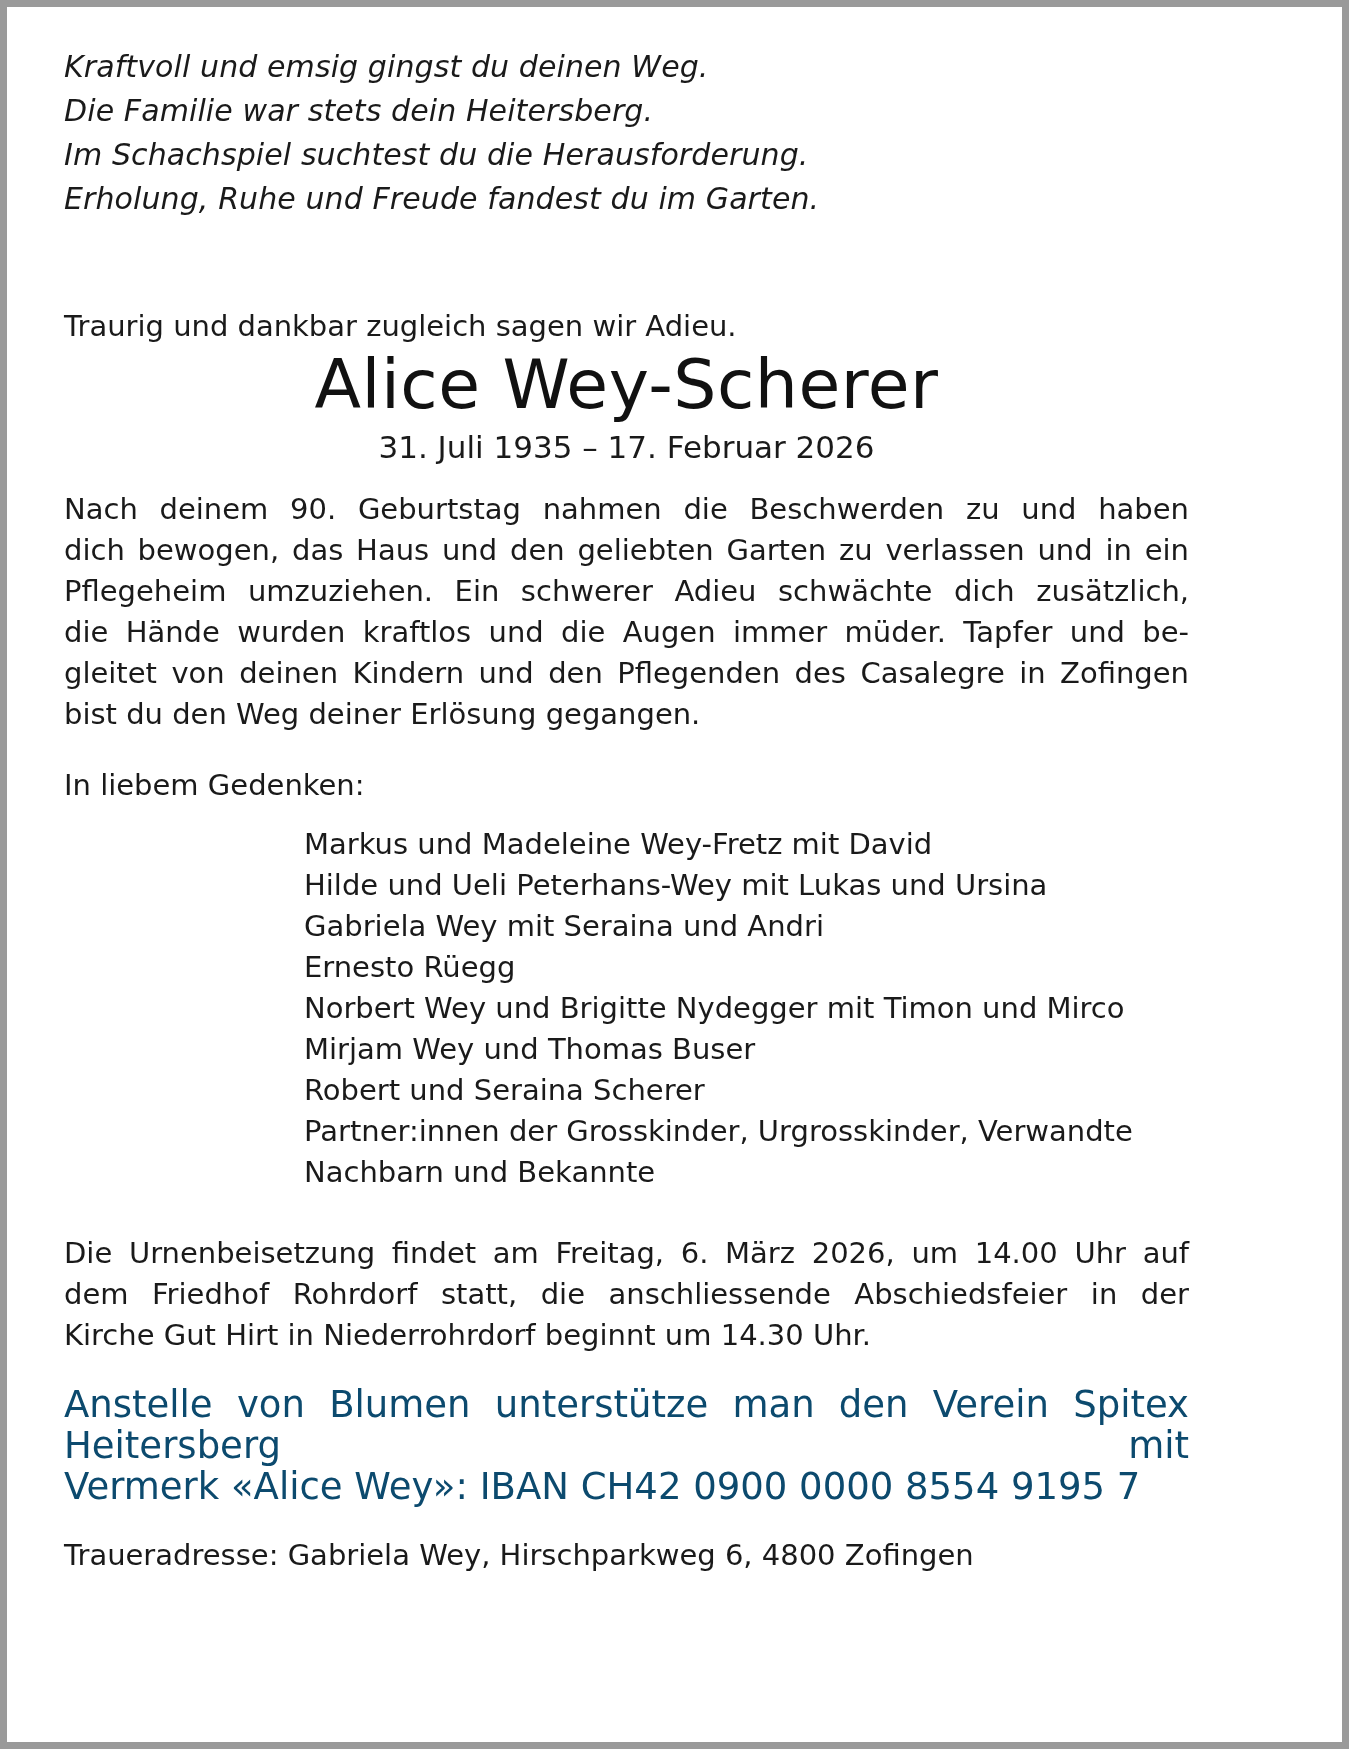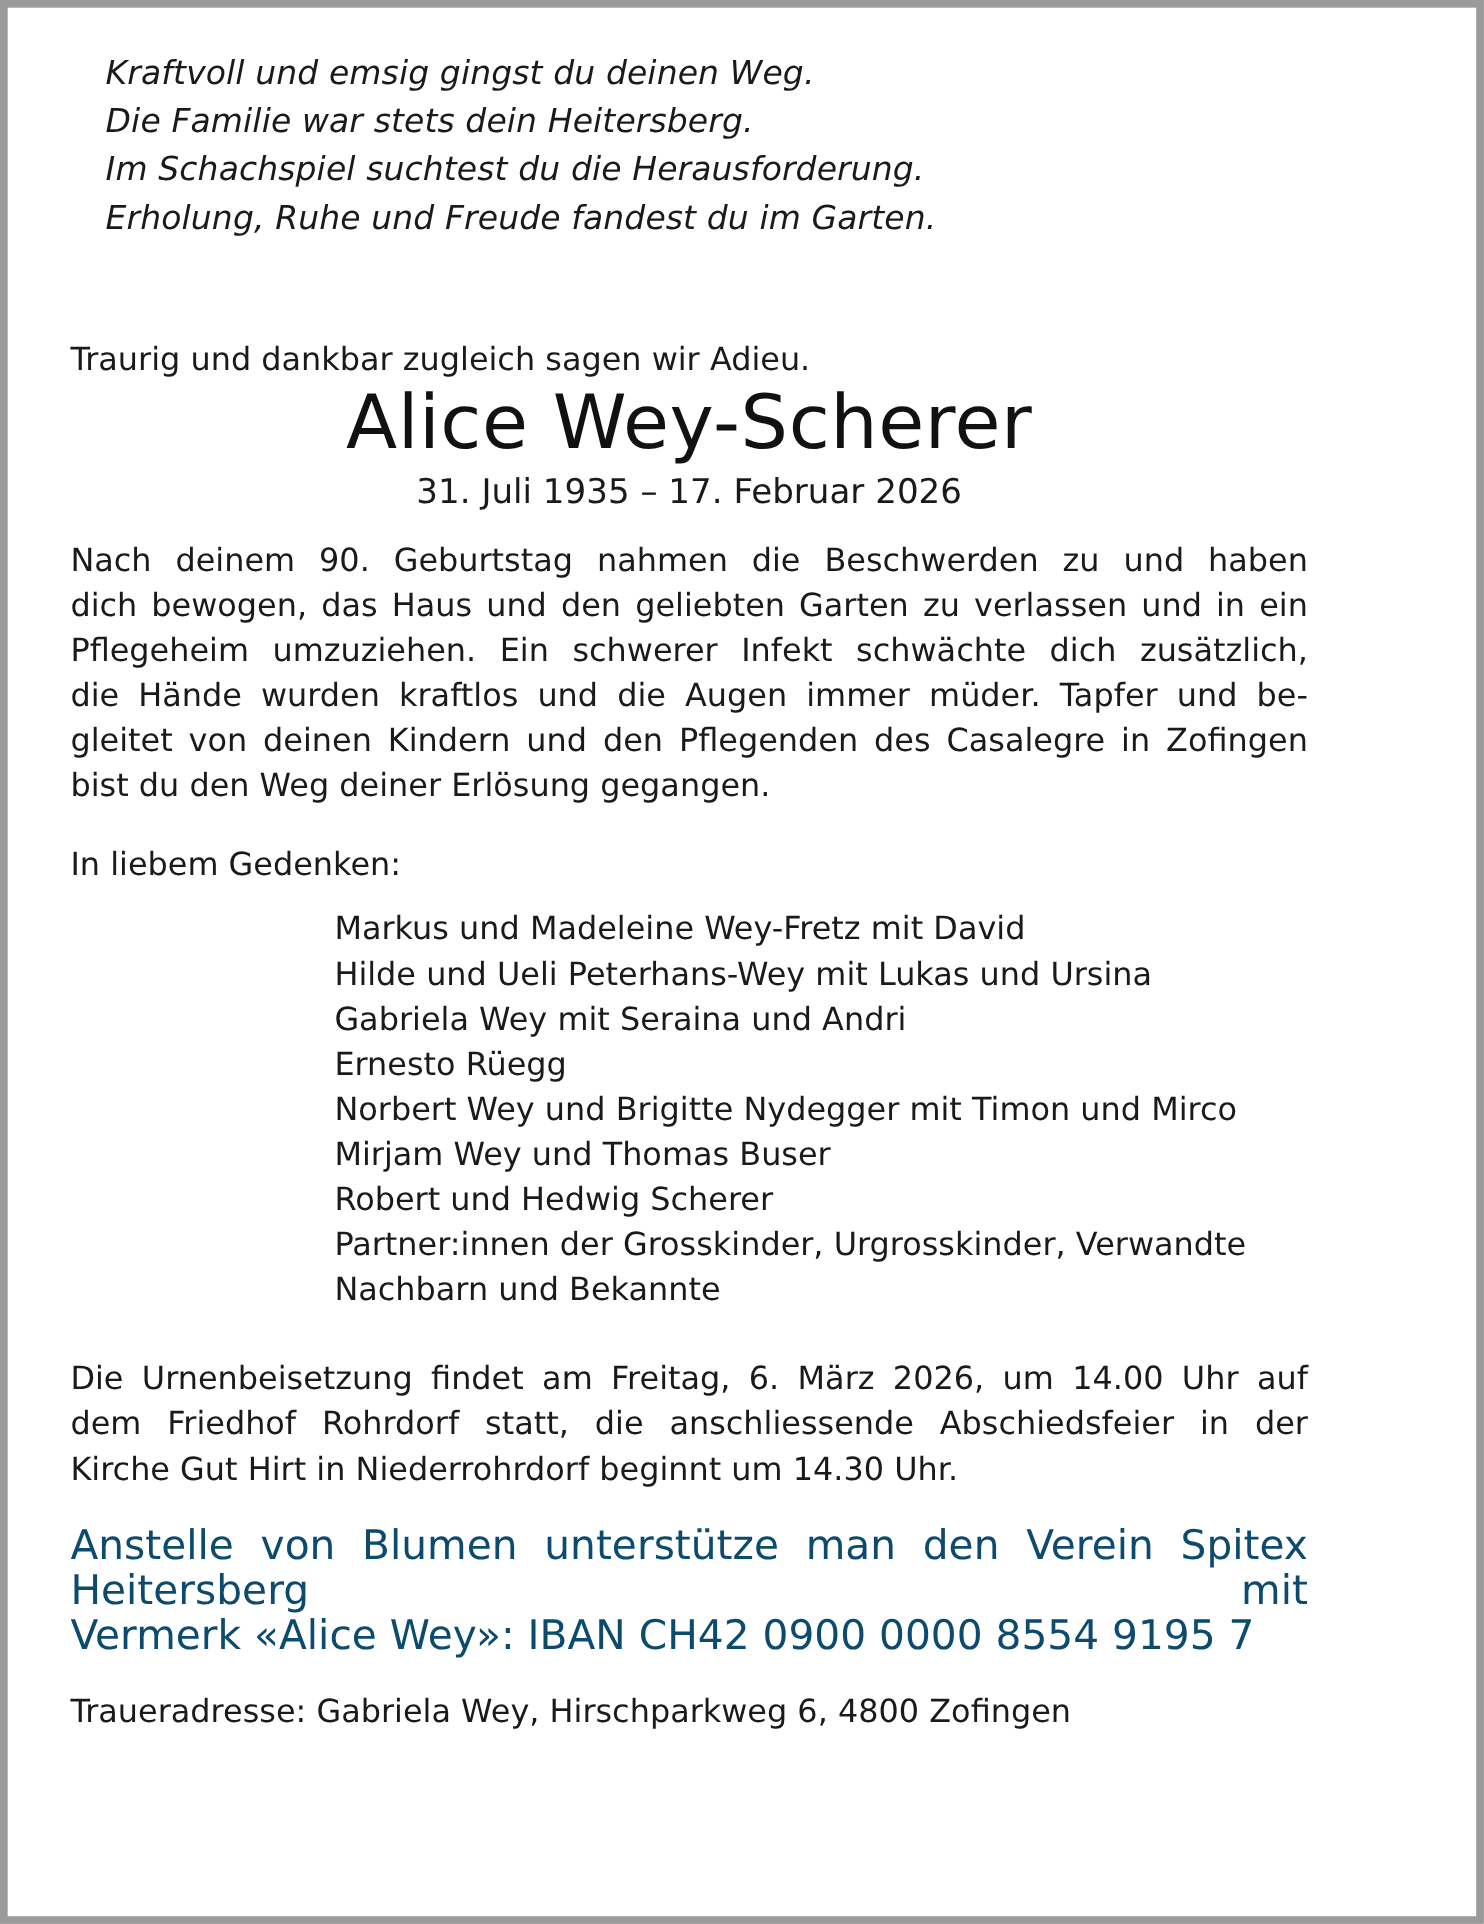--- a/index.html
+++ b/index.html
@@ -27,21 +27,20 @@
   }
 
   
   .verse {
     font-family: "DejaVu Sans", sans-serif;
     font-style: italic;
     font-size: 30px;
     line-height: 44px;
     color: #1a1a1a;
     letter-spacing: 0.1px;
-    margin-left: 32px;
   }
   .verse div { white-space: nowrap; }
 
   
   .lead {
     font-size: 29px;
     line-height: 38px;
     color: #1a1a1a;
     margin-top: 86px;
   }
@@ -131,36 +130,36 @@
     </div>
 
     <div class="lead">Traurig und dankbar zugleich sagen wir Adieu.</div>
 
     <div class="name">Alice Wey-Scherer</div>
     <div class="dates">31. Juli 1935 – 17. Februar 2026</div>
 
     <div class="body-par">
       <span class="j-line stretch">Nach deinem 90. Geburtstag nahmen die Beschwerden zu und haben</span>
       <span class="j-line stretch">dich bewogen, das Haus und den geliebten Garten zu verlassen und in ein</span>
-      <span class="j-line stretch">Pflegeheim umzuziehen. Ein schwerer Infekt schwächte dich zusätzlich,</span>
+      <span class="j-line stretch">Pflegeheim umzuziehen. Ein schwerer Adieu schwächte dich zusätzlich,</span>
       <span class="j-line stretch">die Hände wurden kraftlos und die Augen immer müder. Tapfer und be-</span>
       <span class="j-line stretch">gleitet von deinen Kindern und den Pflegenden des Casalegre in Zofingen</span>
       <span class="j-line">bist du den Weg deiner Erlösung gegangen.</span>
     </div>
 
     <div class="plain-par">In liebem Gedenken:</div>
 
     <div class="names">
       <div>Markus und Madeleine Wey-Fretz mit David</div>
       <div>Hilde und Ueli Peterhans-Wey mit Lukas und Ursina</div>
       <div>Gabriela Wey mit Seraina und Andri</div>
       <div>Ernesto Rüegg</div>
       <div>Norbert Wey und Brigitte Nydegger mit Timon und Mirco</div>
       <div>Mirjam Wey und Thomas Buser</div>
-      <div>Robert und Hedwig Scherer</div>
+      <div>Robert und Seraina Scherer</div>
       <div>Partner:innen der Grosskinder, Urgrosskinder, Verwandte</div>
       <div>Nachbarn und Bekannte</div>
     </div>
 
     <div class="funeral-par">
       <span class="j-line stretch">Die Urnenbeisetzung findet am Freitag, 6. März 2026, um 14.00 Uhr auf</span>
       <span class="j-line stretch">dem Friedhof Rohrdorf statt, die anschliessende Abschiedsfeier in der</span>
       <span class="j-line">Kirche Gut Hirt in Niederrohrdorf beginnt um 14.30 Uhr.</span>
     </div>
 

